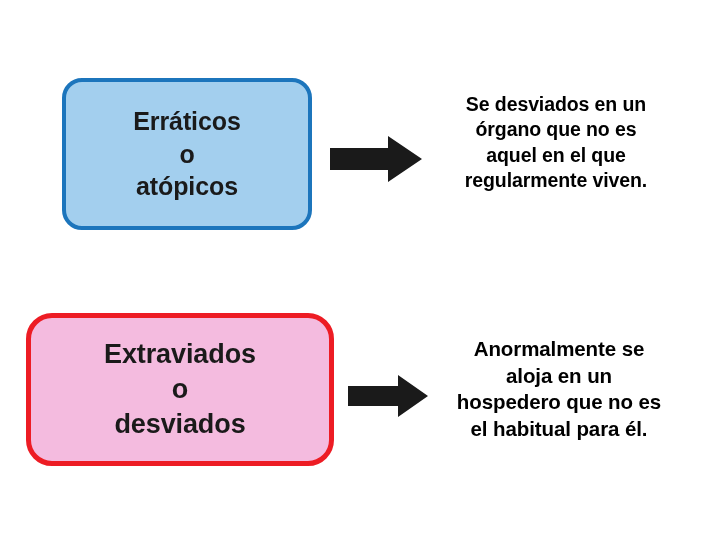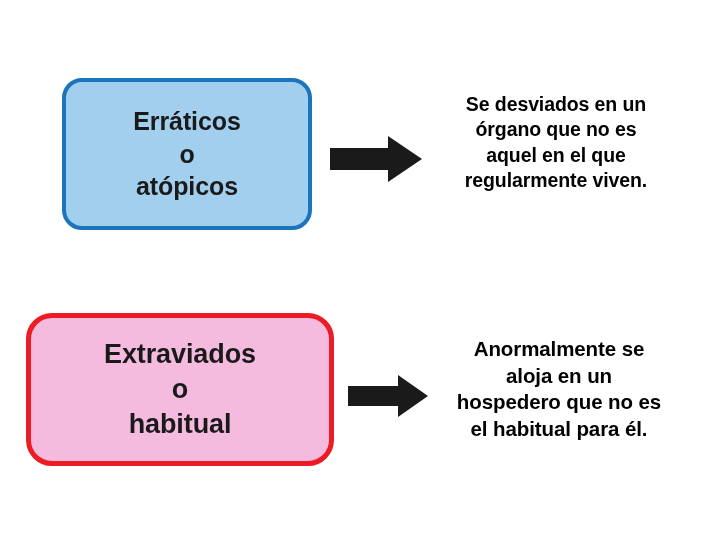--- a/index.html
+++ b/index.html
@@ -124,21 +124,21 @@
   </div>
 
   <div class="description" id="desc-erraticos">Se desviados en un
 órgano que no es
 aquel en el que
 regularmente viven.</div>
 
   <div class="term-box" id="box-extraviados">
     <span class="term-text">Extraviados
 o
-habitual</span>
+desviados</span>
   </div>
 
   <div class="arrow" id="arrow-bottom">
     <svg viewBox="0 0 80 42" width="80" height="42" aria-hidden="true">
       <polygon points="0,11 50,11 50,0 80,21 50,42 50,31 0,31" fill="#1a1a1a"></polygon>
     </svg>
   </div>
 
   <div class="description" id="desc-extraviados">Anormalmente se
 aloja en un

